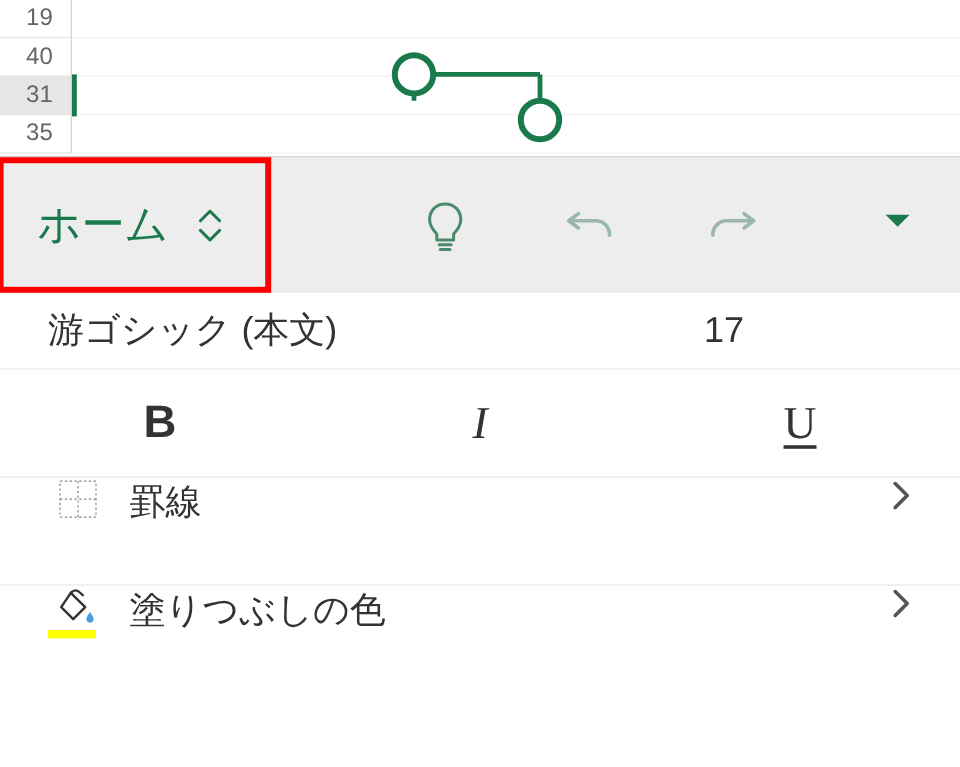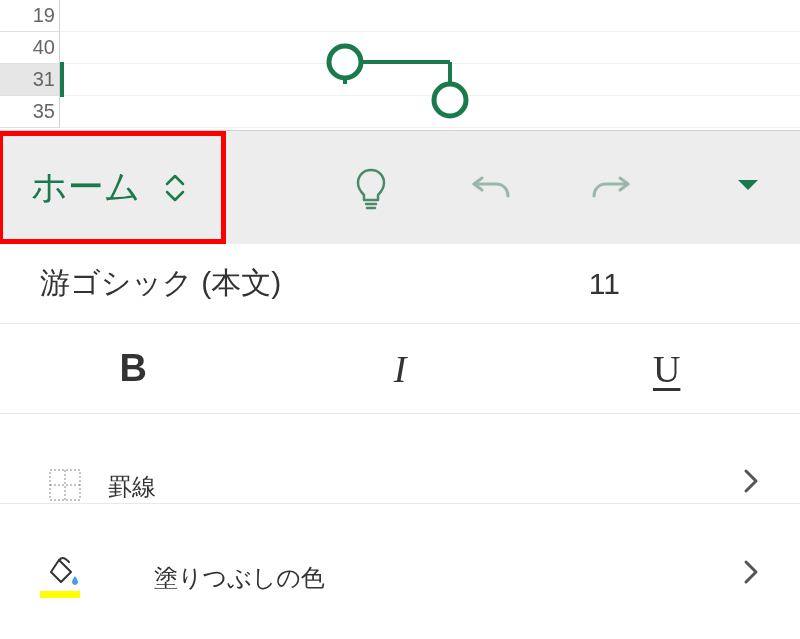--- a/index.html
+++ b/index.html
@@ -23,21 +23,21 @@
       width: 60px;
     }
     .row-header {
       height: 32px;
       border-right: 1px solid #d0d0d0;
       border-bottom: 1px solid #e0e0e0;
       background: #ffffff;
       display: flex;
       align-items: center;
       justify-content: flex-end;
-      padding-right: 4px;
+      padding-right: 15px;
       font-size: 20px;
       color: #666;
     }
     .row-header.selected {
       background: #e6e6e6;
     }
     .cell-area {
       position: absolute;
       left: 60px; right: 0; top: 0; bottom: 0;
     }
@@ -105,21 +105,21 @@
     .dropdown-trigger {
       margin-left: auto;
       padding: 0 40px;
       color: #1a7a4c;
       font-size: 20px;
     }
     
     .font-row {
       display: flex;
       align-items: center;
-      height: 80px;
+      height: 64px;
       padding: 1px 40px;
       font-size: 30px;
       color: #333;
       border-bottom: 1px solid #e8e8e8;
     }
     .font-size {
       margin-left: auto;
       margin-right: 140px;
     }
     
@@ -137,25 +137,25 @@
       font-size: 38px;
       color: #333;
       font-family: Georgia, 'Times New Roman', serif;
     }
     .style-btn.bold { font-weight: 900; font-family: Arial, sans-serif; }
     .style-btn.italic { font-style: italic; }
     .style-btn.underline { text-decoration: underline; text-underline-offset: 6px; }
     
     .option-row {
       display: flex;
-      align-items: flex-end;
+      align-items: flex-start;
       height: 90px;
       padding: 0 40px;
       border-bottom: 1px solid #e8e8e8;
-      font-size: 24px;
+      font-size: 30px;
       color: #333;
     }
     .option-row .opt-icon {
       width: 50px;
       display: flex;
       justify-content: center;
       margin-right: 18px;
     }
     .option-row .chevron {
       margin-left: auto;
@@ -229,21 +229,21 @@
   </div>
   <div class="dropdown-trigger">
     <svg width="24" height="16" viewBox="0 0 24 16">
       <path d="M2 2 L12 12 L22 2 Z" fill="#1a7a4c"></path>
     </svg>
   </div>
 </div>
 
 <div class="font-row">
   <span>游ゴシック (本文)</span>
-  <span class="font-size">11</span>
+  <span class="font-size">17</span>
 </div>
 
 <div class="style-row">
   <div class="style-btn bold">B</div>
   <div class="style-btn italic">I</div>
   <div class="style-btn underline">U</div>
 </div>
 
 <div class="option-row">
   <span class="opt-icon">
@@ -254,21 +254,21 @@
     </svg>
   </span>
   <span>罫線</span>
   <span class="chevron">
     <svg width="18" height="28" viewBox="0 0 18 28">
         <path d="M4 4 L14 14 L4 24" fill="none" stroke="#555" stroke-width="3" stroke-linecap="round" stroke-linejoin="round"></path>
       </svg>
   </span>
 </div>
 
-<div class="option-row" style="position:relative; border-bottom:none;gap:46px;">
+<div class="option-row" style="position:relative; border-bottom:none;">
   <span class="opt-icon" style="position:relative;">
     <svg width="40" height="40" viewBox="0 0 40 40">
       <path d="M14 6 L26 18 L16 28 L6 18 Z" fill="none" stroke="#333" stroke-width="2" stroke-linejoin="round"></path>
       <path d="M24 8 C24 8 20 4 18 4 C16 4 14 6 14 6" fill="none" stroke="#333" stroke-width="2" stroke-linecap="round"></path>
       <path d="M30 22 C30 22 33 26 33 28 C33 30 31 31 30 31 C29 31 27 30 27 28 C27 26 30 22 30 22 Z" fill="#4a9de0"></path>
     </svg>
     <span class="fill-swatch" style="left:0; bottom:-4px;"></span>
   </span>
   <span>塗りつぶしの色</span>
   <span class="chevron">

